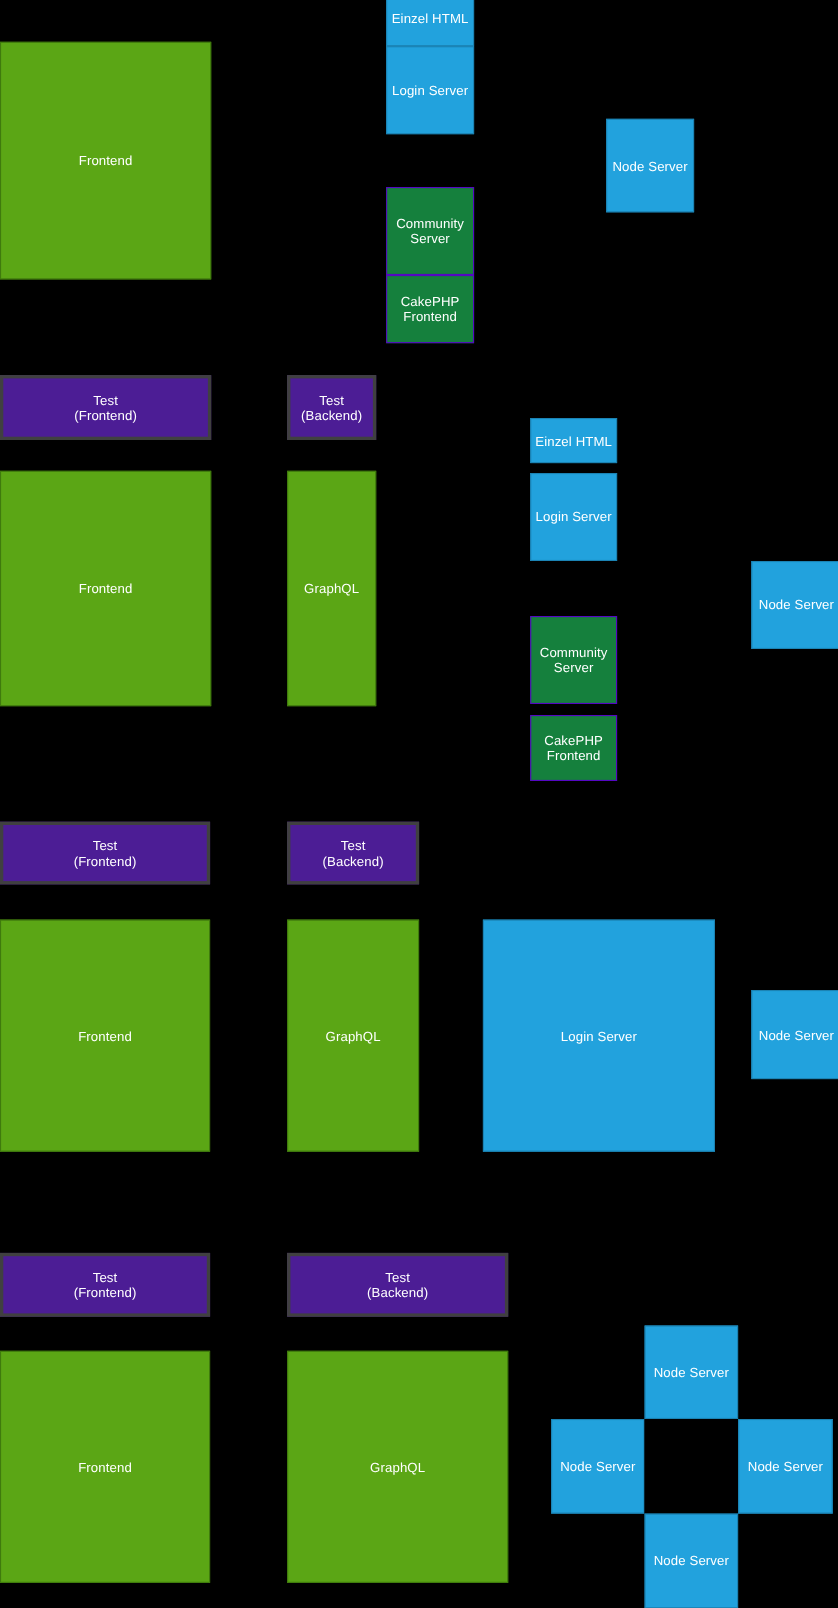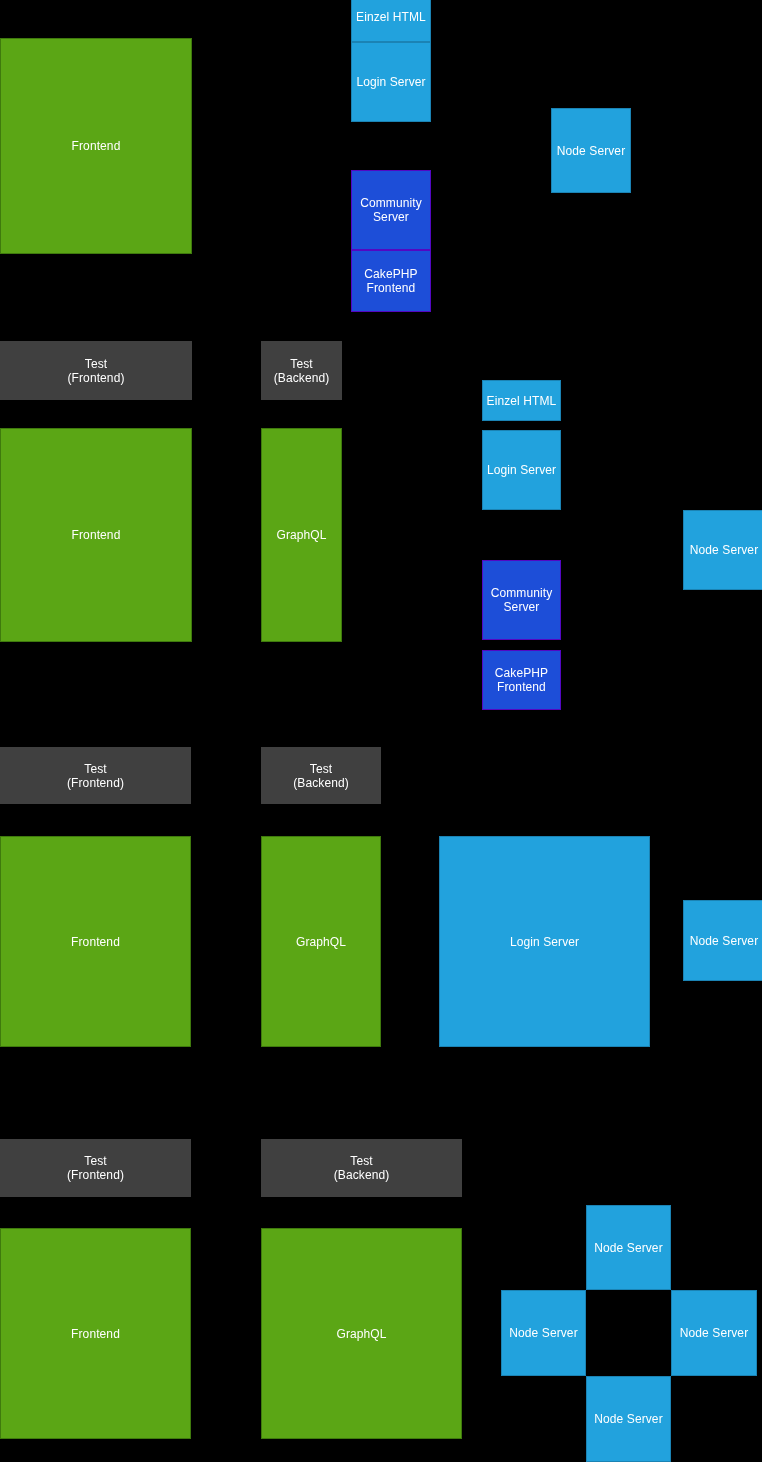--- a/index.html
+++ b/index.html
@@ -31,29 +31,29 @@
     font-family: "Liberation Sans", sans-serif;
     white-space: pre-line;
     letter-spacing: 0.1px;
     overflow: hidden;
   }
   .green {
     background: #5ba615;
     border: 1px solid #3f7a0d;
   }
   .yellow {
-    background: #404040;
-    border: 7px solid #404040;
+    background: #4c1d95;
+    border: 3px solid #404040;
   }
   .blue {
     background: #22a2dd;
     border: 1px solid #1b83b4;
   }
   .purple {
-    background: #1d4ed8;
+    background: #15803d;
     border: 1px solid #5407c2;
   }
   .blank {
     background: #000000;
     border: 1px solid #000000;
   }
 </style>
 </head>
 <body>
 

